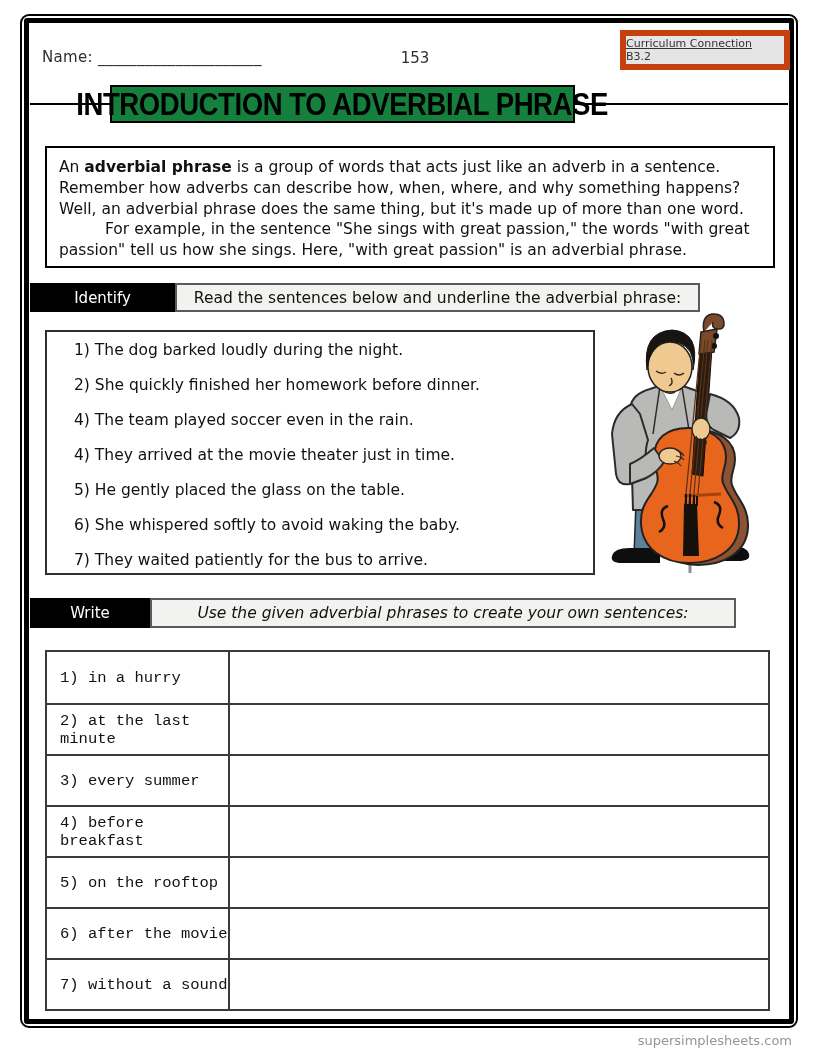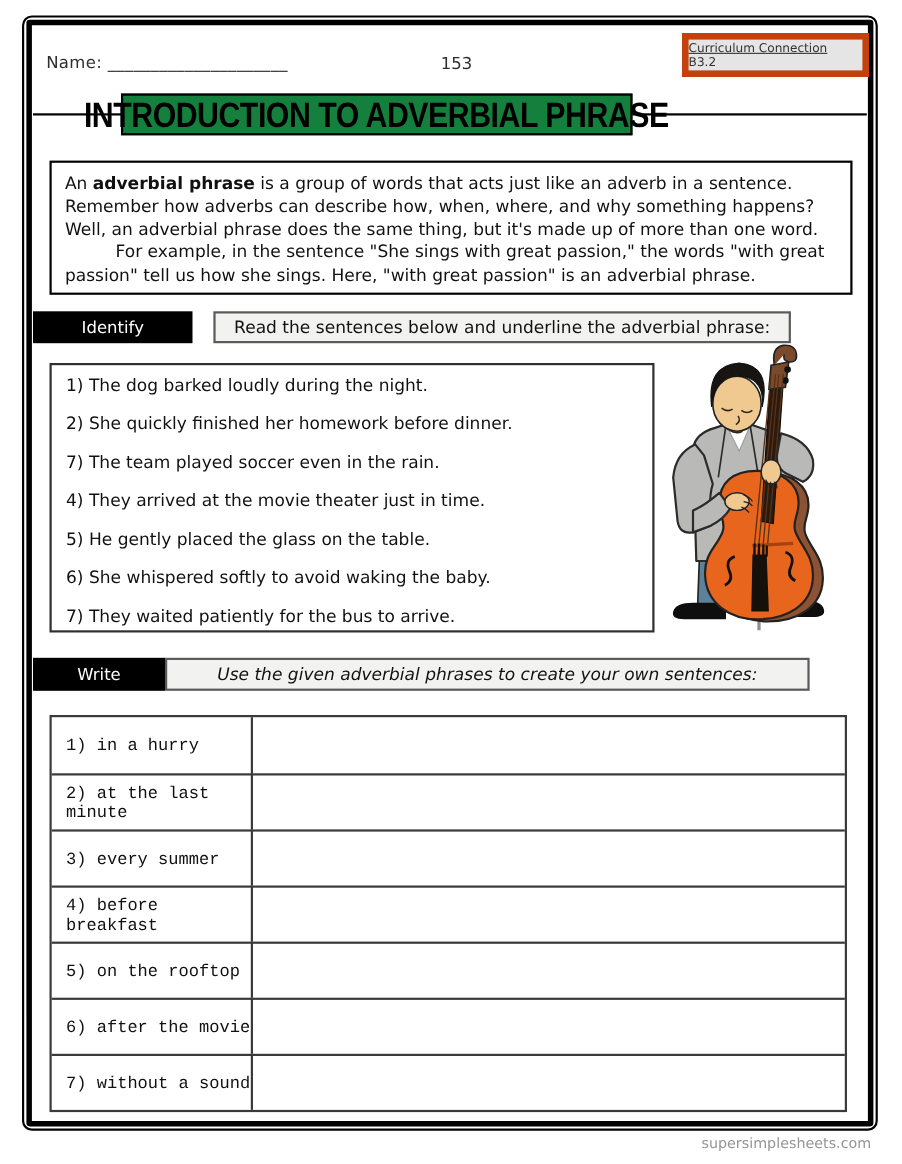--- a/index.html
+++ b/index.html
@@ -30,27 +30,27 @@
   .def-box { left:45px; top:146px; width:730px; height:122px; border:2px solid #000; padding:9px 12px;
              font-size:15.5px; line-height:20.8px; color:#111; }
   .def-box .p2 { text-indent:46px; }
 
   
   .sec-label { background:#000; color:#fff; display:flex; align-items:center; justify-content:center;
                font-size:15px; }
   .sec-instr { background:#f2f2f0; border:2px solid #5a5a5a; display:flex; align-items:center;
                justify-content:center; font-size:15.5px; color:#111; }
   .identify-label { left:30px; top:283px; width:145px; height:29px; }
-  .identify-instr { left:175px; top:283px; width:525px; height:29px;margin-left:19px; }
+  .identify-instr { left:175px; top:283px; width:525px; height:29px; }
   .write-label { left:30px; top:598px; width:120px; height:30px; }
   .write-instr { left:150px; top:598px; width:586px; height:30px;font-style:italic; }
 
   
   .sent-box { left:45px; top:330px; width:550px; height:245px; border:2px solid #2f2f2f; }
-  .sent-item { height:35px; display:flex; align-items:center; padding-left:13px; font-size:15.5px; color:#111; }
+  .sent-item { height:35px; display:flex; align-items:center; padding-left:27px; font-size:15.5px; color:#111; }
 
   
   .illus { left:600px; top:312px; width:165px; height:262px; }
 
   
   .wtable { left:45px; top:650px; width:725px; border:2px solid #3a3a3a; display:grid;
             grid-template-columns:183px 1fr; grid-auto-rows:51px; background:#fff;font-family:Liberation Mono, monospace; }
   .wcell { display:flex; align-items:center; border-top:2px solid #3a3a3a; }
   .wcell.first { border-top:none; }
   .wcell.left { border-right:2px solid #3a3a3a; padding-left:13px; font-size:15.5px; color:#111; }
@@ -85,21 +85,21 @@
   <div class="p1"><span>An </span><b>adverbial phrase</b><span> is a group of words that acts just like an adverb in a sentence. Remember how adverbs can describe how, when, where, and why something happens? Well, an adverbial phrase does the same thing, but it's made up of more than one word.</span></div>
   <div class="p2">For example, in the sentence "She sings with great passion," the words "with great passion" tell us how she sings. Here, "with great passion" is an adverbial phrase.</div>
 </div>
 
 <div class="abs sec-label identify-label">Identify</div>
 <div class="abs sec-instr identify-instr">Read the sentences below and underline the adverbial phrase:</div>
 
 <div class="abs sent-box">
   <div class="sent-item">1) The dog barked loudly during the night.</div>
   <div class="sent-item">2) She quickly finished her homework before dinner.</div>
-  <div class="sent-item">7) The team played soccer even in the rain.</div>
+  <div class="sent-item">4) The team played soccer even in the rain.</div>
   <div class="sent-item">4) They arrived at the movie theater just in time.</div>
   <div class="sent-item">5) He gently placed the glass on the table.</div>
   <div class="sent-item">6) She whispered softly to avoid waking the baby.</div>
   <div class="sent-item">7) They waited patiently for the bus to arrive.</div>
 </div>
 
 <svg class="abs illus" viewBox="0 0 165 262">
 
   <line x1="90" y1="242" x2="90" y2="261" stroke="#8f8f8f" stroke-width="3"></line>
 

